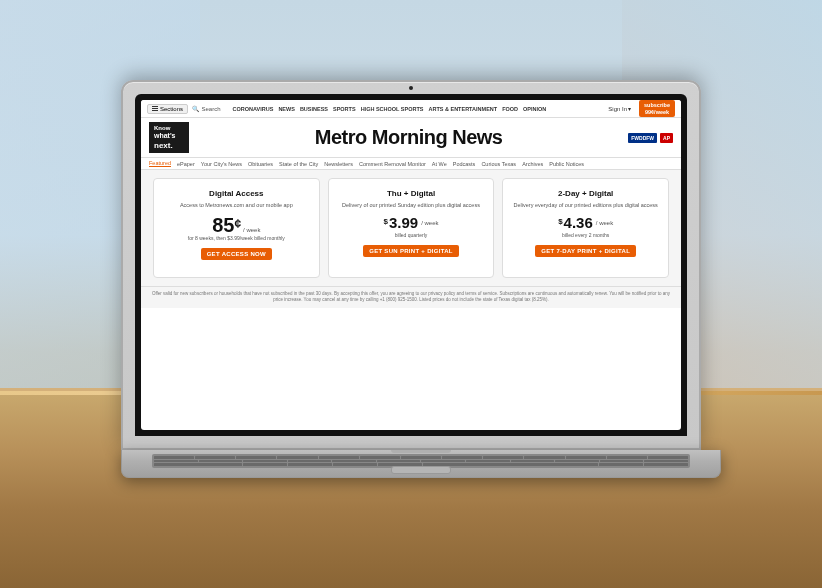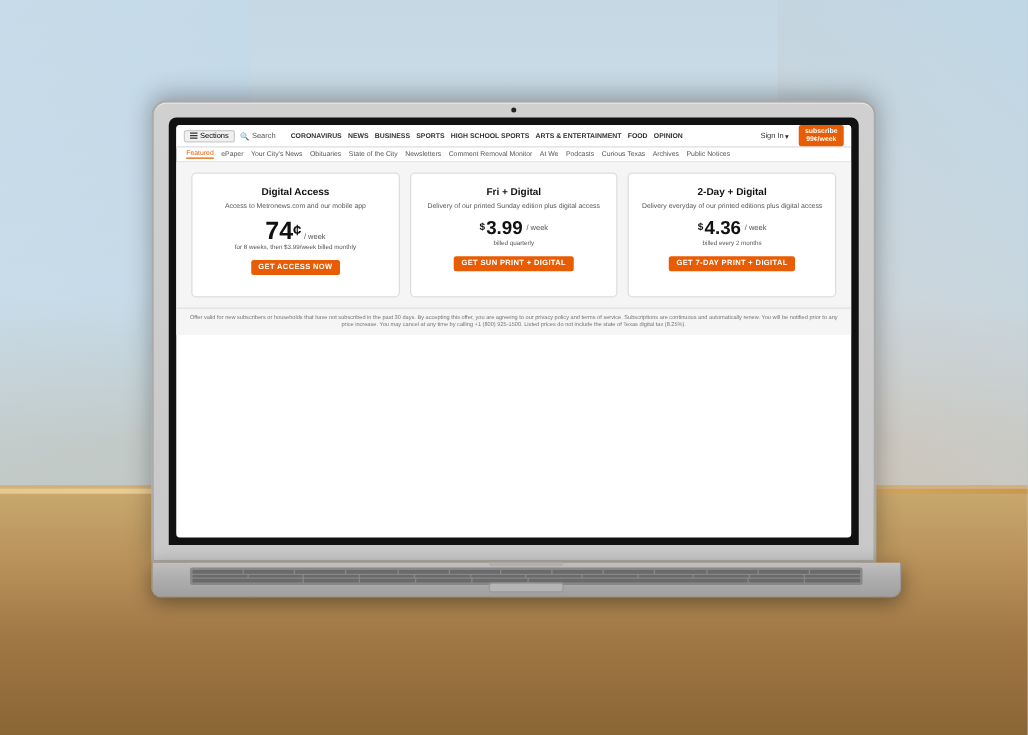--- a/index.html
+++ b/index.html
@@ -233,21 +233,21 @@
 
     
     .pricing-area {
       padding: 8px 12px;
       background: #f5f5f5;
     }
 
     .pricing-grid {
       display: flex;
       gap: 8px;
-      justify-content: space-between;
+      justify-content: flex-end;
     }
 
     .pricing-card {
       background: white;
       border: 1px solid #ddd;
       border-radius: 4px;
       padding: 10px 8px 8px;
       flex: 1;
       text-align: center;
       min-height: 100px;
@@ -475,20 +475,32 @@
           <div class="sign-in">
             <span>Sign In</span>
             <span>▾</span>
           </div>
           <div class="subscribe-btn-top">
             <div>subscribe</div>
             <div>99¢/week</div>
           </div>
         </div>
 
+        <div class="logo-bar">
+          <div class="logo-box">
+            <div class="know">Know</div>
+            <div>what's</div>
+            <div class="next">next.</div>
+          </div>
+          <div class="page-title">Metro Morning News</div>
+          <div class="partner-logos">
+            <div class="fwddfw-logo">FWDDFW</div>
+            <div class="ap-logo">AP</div>
+          </div>
+        </div>
 
         <div class="secondary-nav">
           <span class="sec-nav-item active">Featured</span>
           <span class="sec-nav-item">ePaper</span>
           <span class="sec-nav-item">Your City's News</span>
           <span class="sec-nav-item">Obituaries</span>
           <span class="sec-nav-item">State of the City</span>
           <span class="sec-nav-item">Newsletters</span>
           <span class="sec-nav-item">Comment Removal Monitor</span>
           <span class="sec-nav-item">At We</span>
@@ -498,30 +510,30 @@
           <span class="sec-nav-item">Public Notices</span>
         </div>
 
         <div class="pricing-area">
           <div class="pricing-grid">
 
             <div class="pricing-card">
               <div class="card-title">Digital Access</div>
               <div class="card-desc">Access to Metronews.com and our mobile app</div>
               <div class="price-99">
-                <span class="big-num">74</span>
+                <span class="big-num">85</span>
                 <span class="cents">¢</span>
                 <span class="per-week">/ week</span>
               </div>
               <div class="price-note">for 8 weeks, then $3.99/week billed monthly</div>
               <div class="cta-btn">GET ACCESS NOW</div>
             </div>
 
             <div class="pricing-card">
-              <div class="card-title">Fri + Digital</div>
+              <div class="card-title">Thu + Digital</div>
               <div class="card-desc">Delivery of our printed Sunday edition plus digital access</div>
               <div class="price-display">
                 <span class="price-dollar">$</span>
                 <span class="price-amount">3.99</span>
                 <span class="week-label">/ week</span>
               </div>
               <div class="price-note">billed quarterly</div>
               <div class="cta-btn">GET SUN PRINT + DIGITAL</div>
             </div>
 

